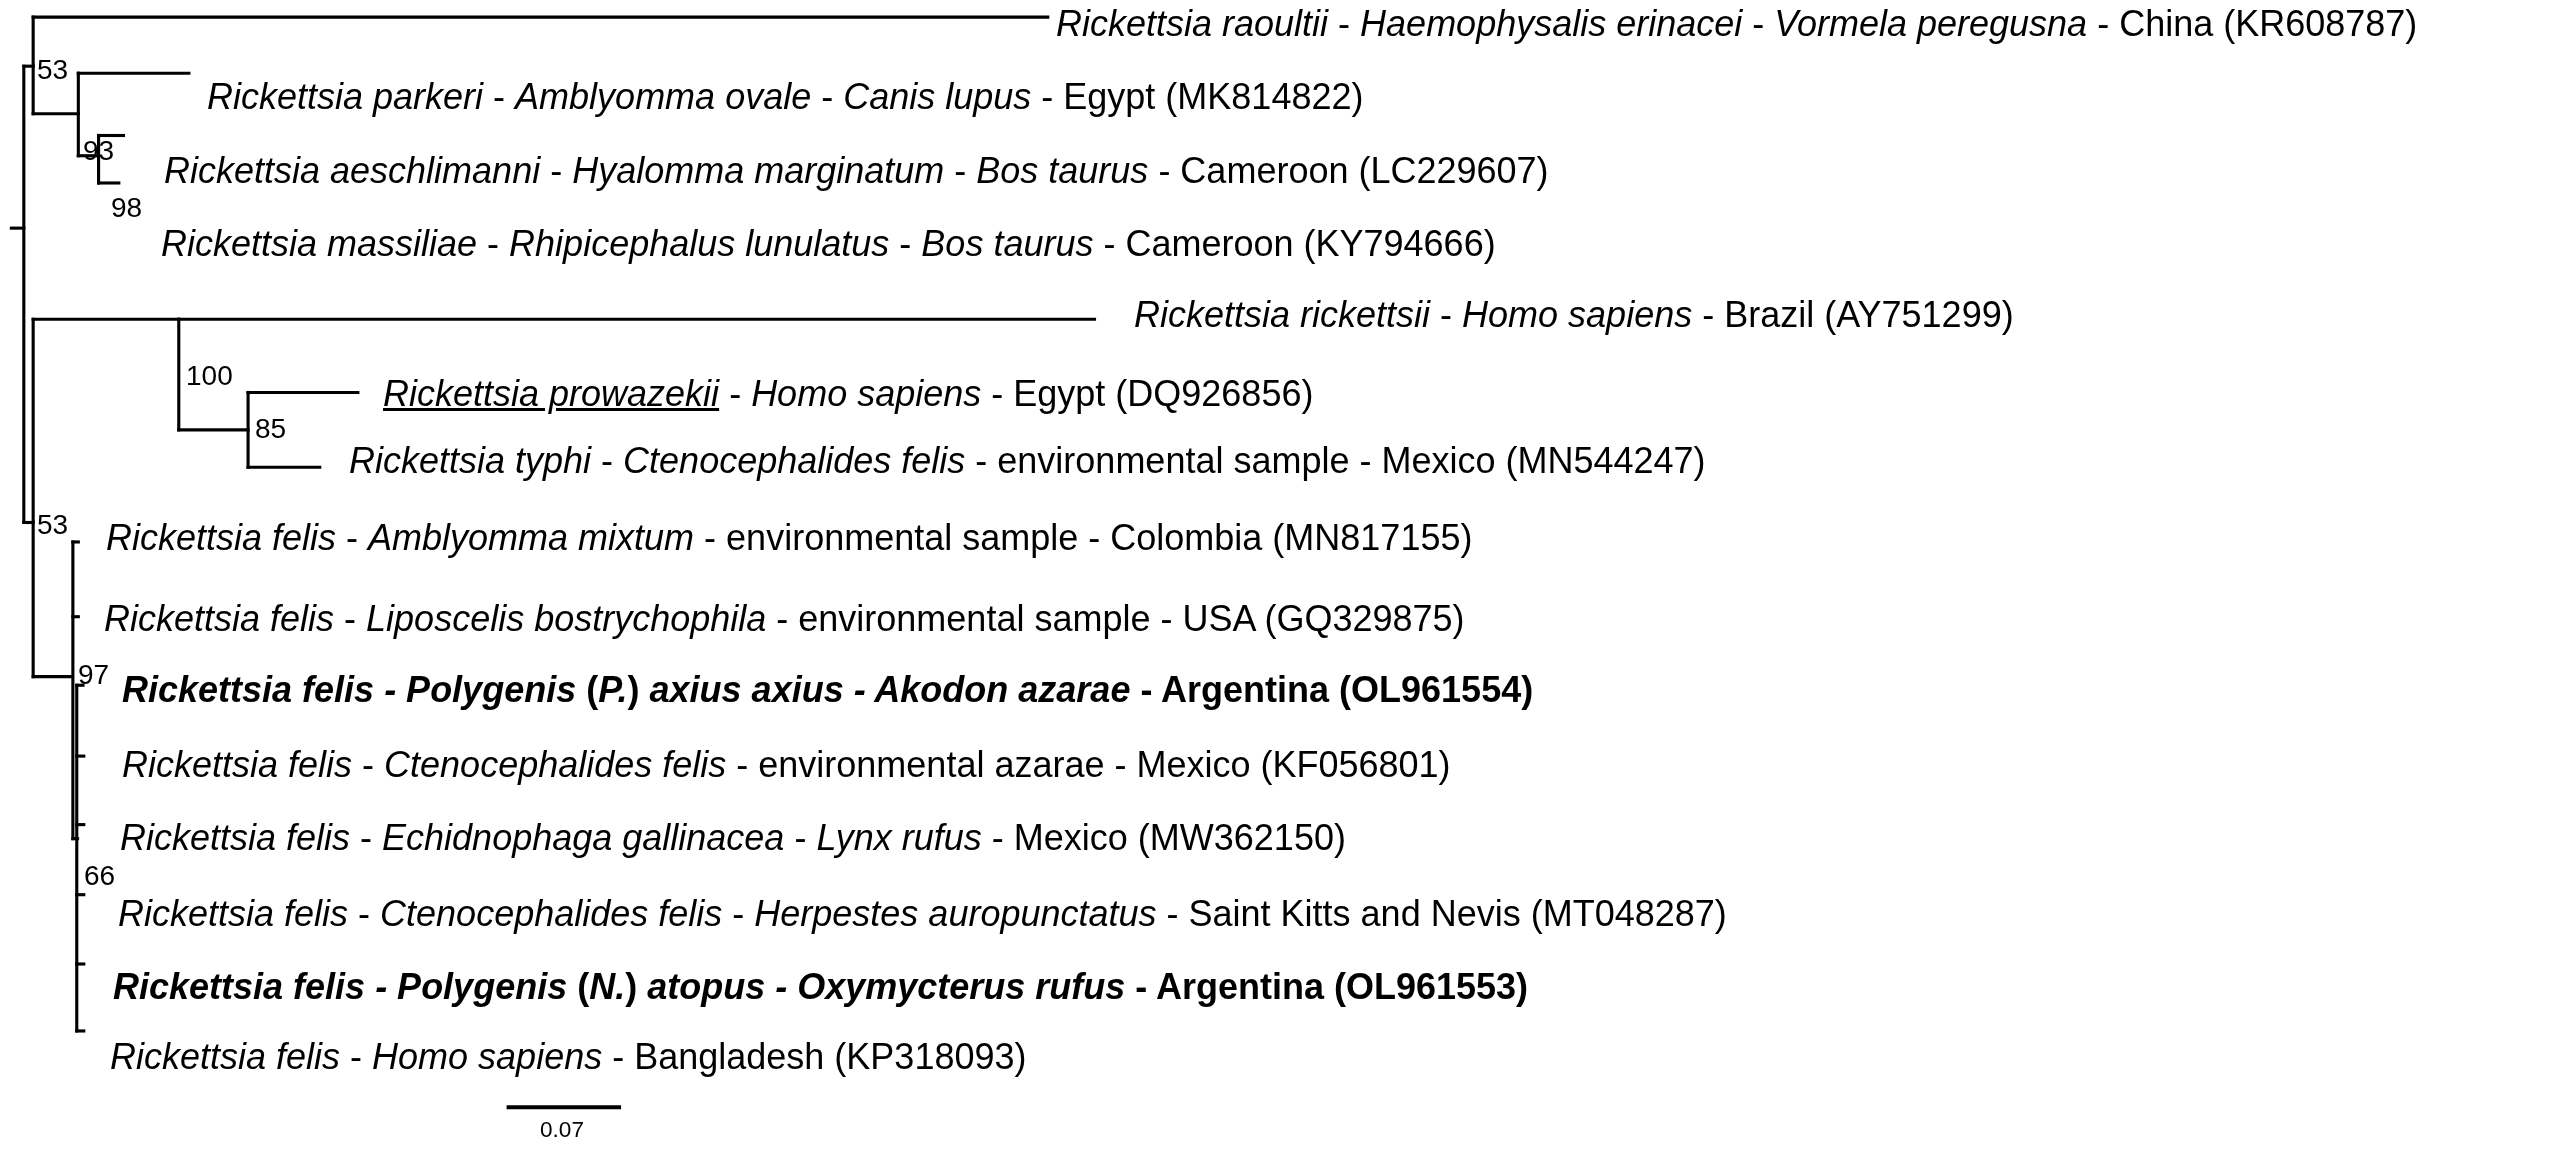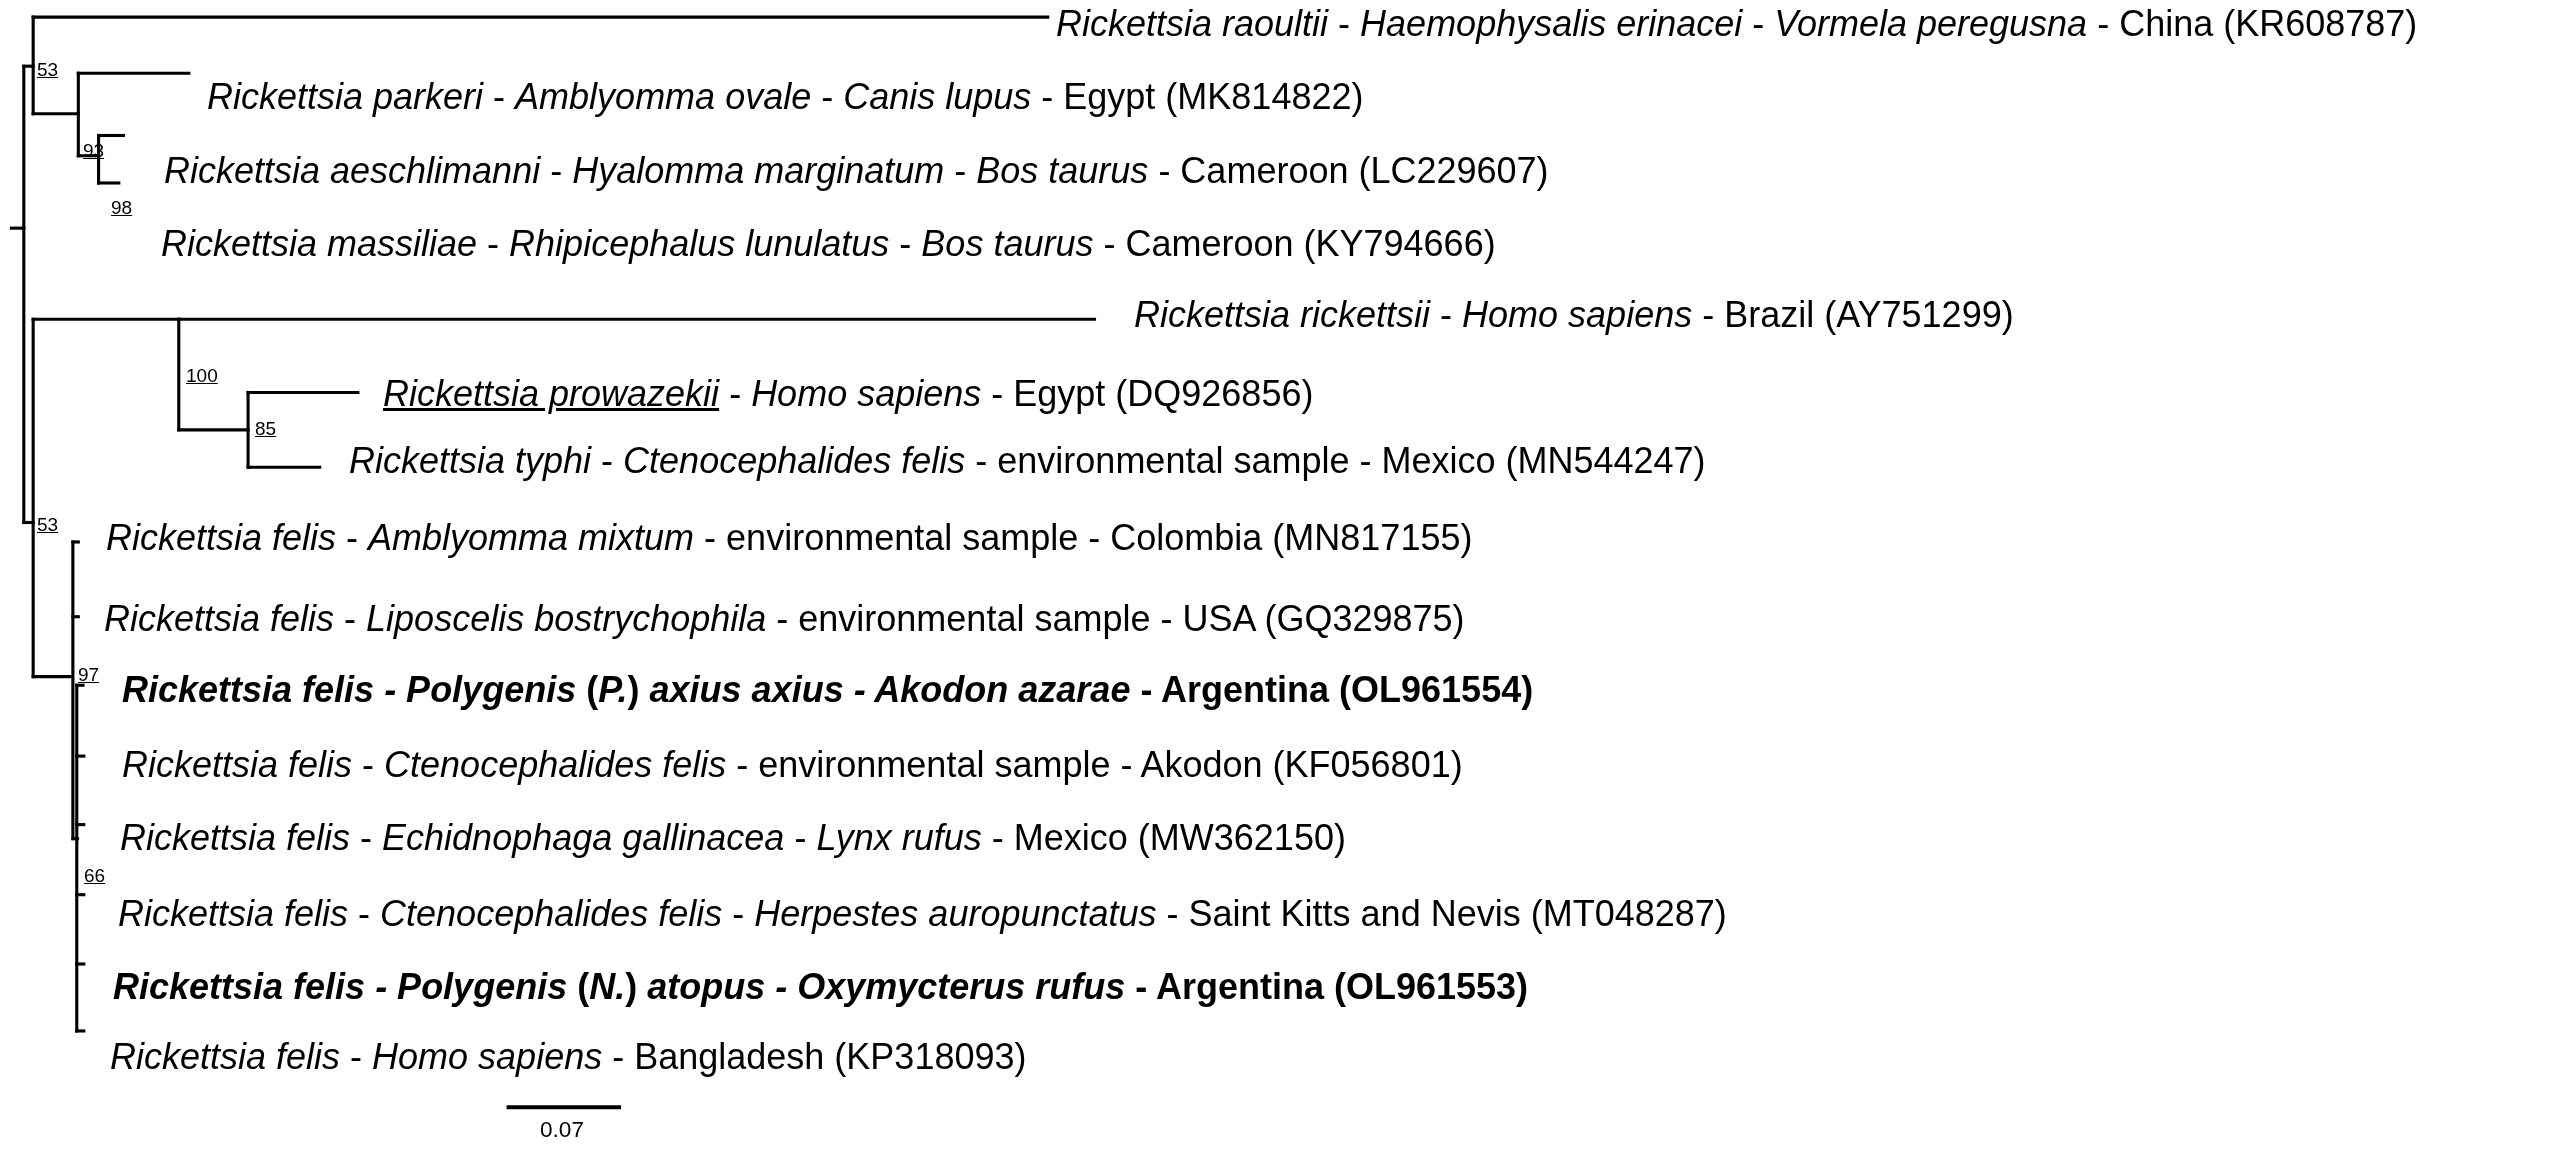--- a/index.html
+++ b/index.html
@@ -1,21 +1,21 @@
 <!DOCTYPE html>
 <html style="font-size:12.5px"><head>
 <meta charset="utf-8">
 <style>
   html, body { margin: 0; padding: 0; background: #ffffff; }
   body { width: 2576px; height: 1154px; position: relative; overflow: hidden;
          font-family: "Liberation Sans", "DejaVu Sans", sans-serif; color: #000; }
   #tree { position: absolute; left: 0; top: 0; }
   .leaf { position: absolute; font-size: 36px; line-height: 41px; white-space: nowrap; }
   .leaf.bold { font-weight: bold; }
-  .support { position: absolute; font-size: 19px; line-height: 25px; text-decoration: underline; }
+  .support { position: absolute; font-size: 28px; line-height: 25px; }
   .scale-label { position: absolute; font-size: 22.6px; line-height: 25px; }
 </style>
 </head>
 <body>
 
 <svg id="tree" width="2576" height="1154" viewBox="0 0 3307 1482" xmlns="http://www.w3.org/2000/svg">
   <g id="branches" stroke="#000" stroke-width="4" stroke-linecap="square" fill="none">
       <line x1="14" y1="293" x2="30" y2="293"></line>
       <line x1="30" y1="85" x2="30" y2="671"></line>
       <line x1="30" y1="85" x2="42" y2="85"></line>
@@ -57,21 +57,21 @@
     <div class="leaf" style="left: 1056px; top: 3.1px;"><span style="font-style: italic;">Rickettsia raoultii</span><span> - </span><span style="font-style: italic;">Haemophysalis erinacei</span><span> - </span><span style="font-style: italic;">Vormela peregusna</span><span> - China (KR608787)</span></div>
     <div class="leaf" style="left: 207px; top: 76px;"><span style="font-style: italic;">Rickettsia parkeri</span><span> - </span><span style="font-style: italic;">Amblyomma ovale</span><span> - </span><span style="font-style: italic;">Canis lupus</span><span> - Egypt (MK814822)</span></div>
     <div class="leaf" style="left: 164px; top: 150px;"><span style="font-style: italic;">Rickettsia aeschlimanni</span><span> - </span><span style="font-style: italic;">Hyalomma marginatum</span><span> - </span><span style="font-style: italic;">Bos taurus</span><span> - Cameroon (LC229607)</span></div>
     <div class="leaf" style="left: 161px; top: 223px;"><span style="font-style: italic;">Rickettsia massiliae</span><span> - </span><span style="font-style: italic;">Rhipicephalus lunulatus</span><span> - </span><span style="font-style: italic;">Bos taurus</span><span> - Cameroon (KY794666)</span></div>
     <div class="leaf" style="left: 1134px; top: 294px;"><span style="font-style: italic;">Rickettsia rickettsii</span><span> - </span><span style="font-style: italic;">Homo sapiens</span><span> - Brazil (AY751299)</span></div>
     <div class="leaf" style="left: 383px; top: 373px;"><span style="font-style: italic; text-decoration: underline;">Rickettsia prowazekii</span><span> - </span><span style="font-style: italic;">Homo sapiens</span><span> - Egypt (DQ926856)</span></div>
     <div class="leaf" style="left: 349px; top: 440px;"><span style="font-style: italic;">Rickettsia typhi</span><span> - </span><span style="font-style: italic;">Ctenocephalides felis</span><span> - environmental sample - Mexico (MN544247)</span></div>
     <div class="leaf" style="left: 106px; top: 517px;"><span style="font-style: italic;">Rickettsia felis</span><span> - </span><span style="font-style: italic;">Amblyomma mixtum</span><span> - environmental sample - Colombia (MN817155)</span></div>
     <div class="leaf" style="left: 104px; top: 598px;"><span style="font-style: italic;">Rickettsia felis</span><span> - </span><span style="font-style: italic;">Liposcelis bostrychophila</span><span> - environmental sample - USA (GQ329875)</span></div>
     <div class="leaf bold" style="left: 122px; top: 669px;"><span style="font-style: italic; font-weight: bold;">Rickettsia felis - Polygenis</span><span style="font-weight: bold;"> (</span><span style="font-style: italic; font-weight: bold;">P.</span><span style="font-weight: bold;">) </span><span style="font-style: italic; font-weight: bold;">axius axius - Akodon azarae</span><span style="font-weight: bold;"> - Argentina (OL961554)</span></div>
-    <div class="leaf" style="left: 122px; top: 744px;"><span style="font-style: italic;">Rickettsia felis</span><span> - </span><span style="font-style: italic;">Ctenocephalides felis</span><span> - environmental sample - Akodon (KF056801)</span></div>
+    <div class="leaf" style="left: 122px; top: 744px;"><span style="font-style: italic;">Rickettsia felis</span><span> - </span><span style="font-style: italic;">Ctenocephalides felis</span><span> - environmental azarae - Mexico (KF056801)</span></div>
     <div class="leaf" style="left: 120px; top: 817px;"><span style="font-style: italic;">Rickettsia felis</span><span> - </span><span style="font-style: italic;">Echidnophaga gallinacea</span><span> - </span><span style="font-style: italic;">Lynx rufus</span><span> - Mexico (MW362150)</span></div>
     <div class="leaf" style="left: 118px; top: 893px;"><span style="font-style: italic;">Rickettsia felis</span><span> - </span><span style="font-style: italic;">Ctenocephalides felis</span><span> - </span><span style="font-style: italic;">Herpestes auropunctatus</span><span> - Saint Kitts and Nevis (MT048287)</span></div>
     <div class="leaf bold" style="left: 113px; top: 966px;"><span style="font-style: italic; font-weight: bold;">Rickettsia felis - Polygenis</span><span style="font-weight: bold;"> (</span><span style="font-style: italic; font-weight: bold;">N.</span><span style="font-weight: bold;">) </span><span style="font-style: italic; font-weight: bold;">atopus - Oxymycterus rufus</span><span style="font-weight: bold;"> -  Argentina (OL961553)</span></div>
     <div class="leaf" style="left: 110px; top: 1036px;"><span style="font-style: italic;">Rickettsia felis</span><span> - </span><span style="font-style: italic;">Homo sapiens</span><span> - Bangladesh (KP318093)</span></div>
   </div>
 <div id="supports">
     <div class="support" style="left: 37px; top: 57px;">53</div>
     <div class="support" style="left: 83px; top: 138px;">93</div>
     <div class="support" style="left: 111px; top: 195px;">98</div>
     <div class="support" style="left: 186px; top: 363px;">100</div>

